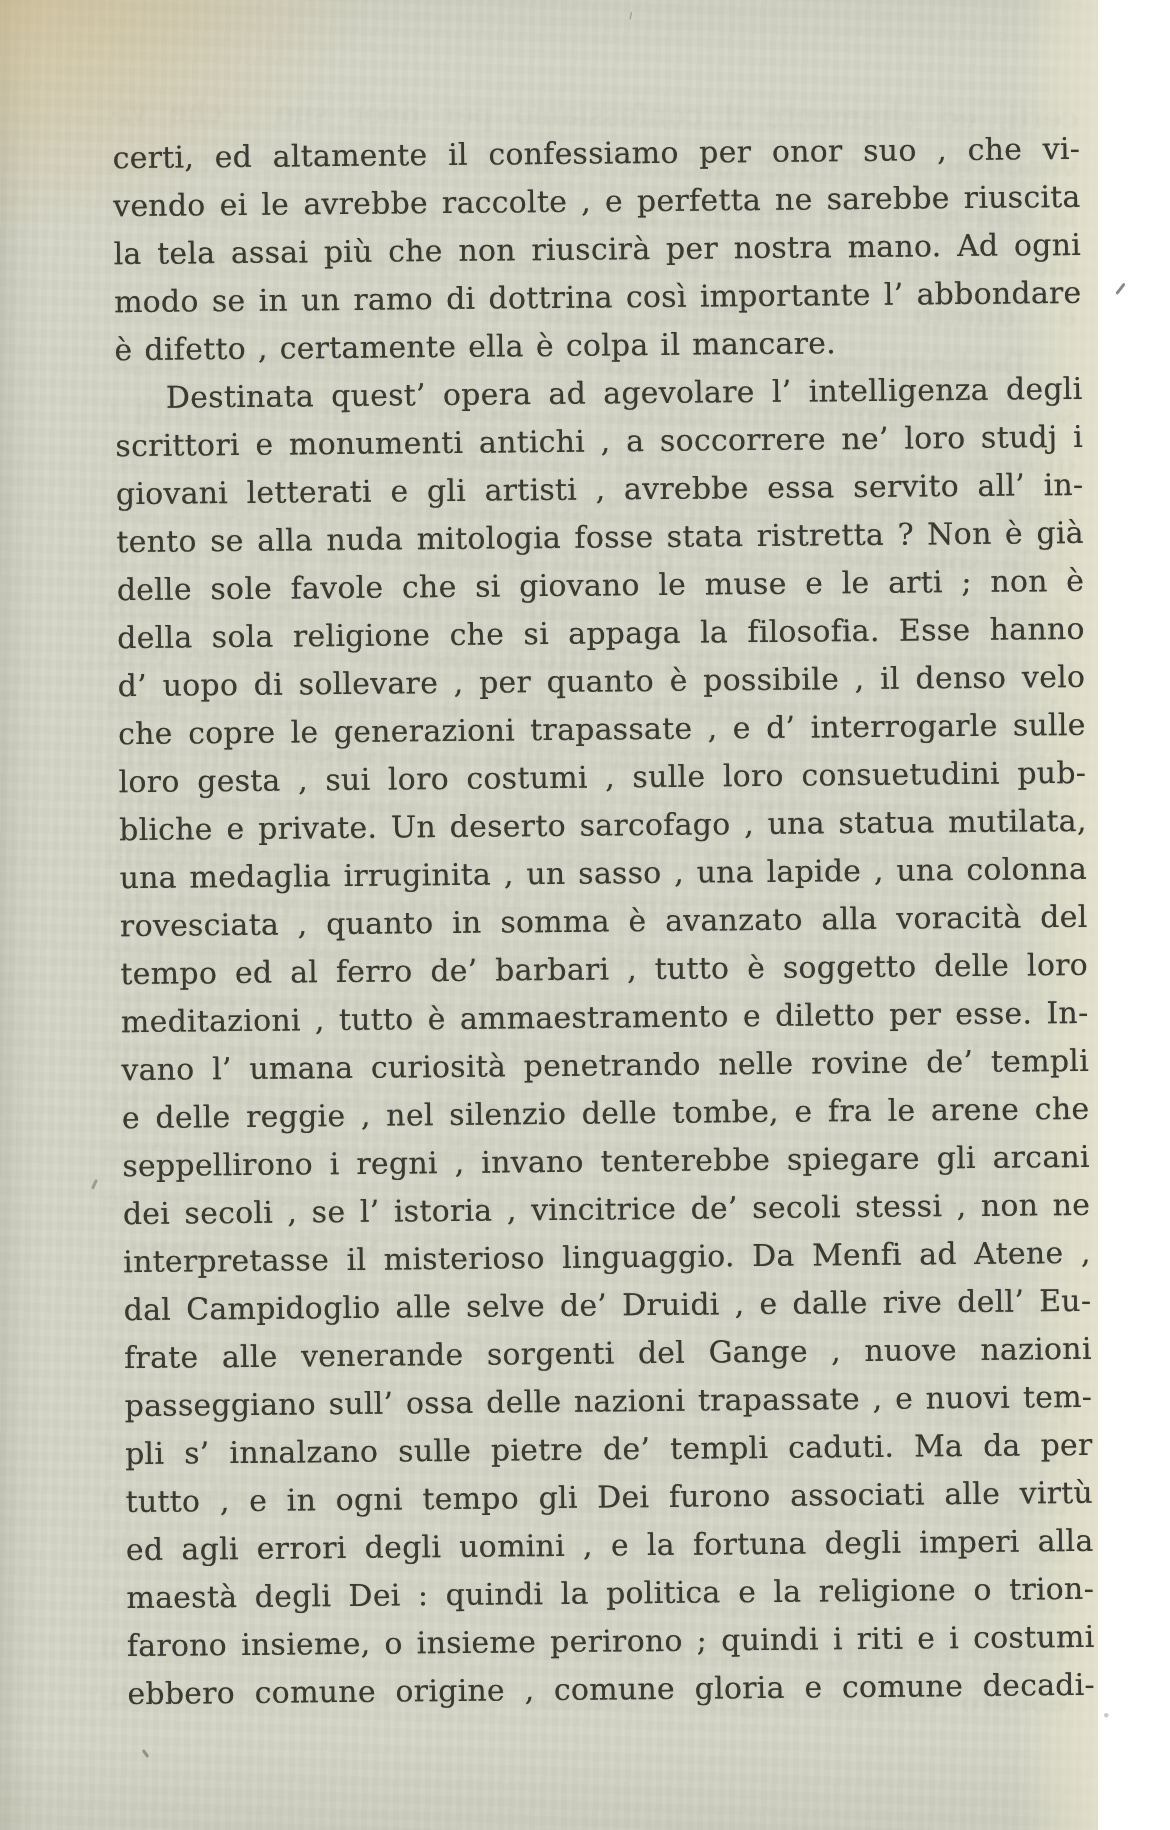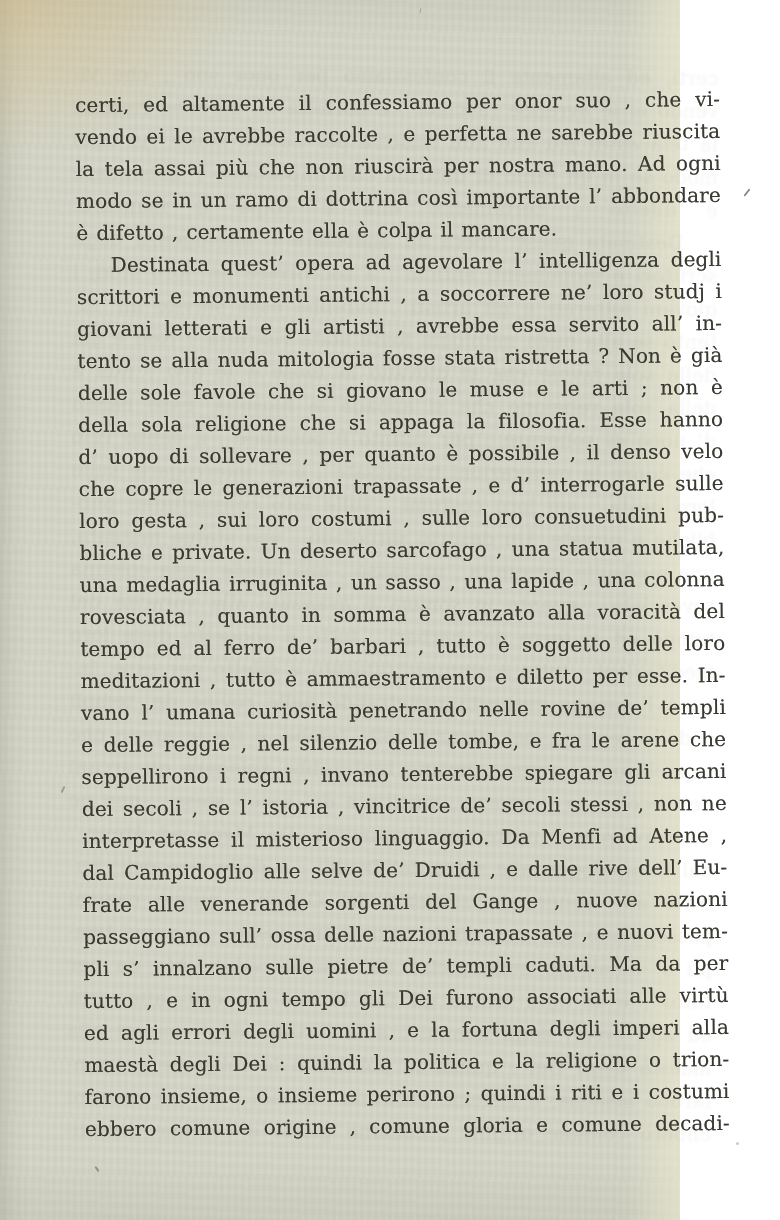--- a/index.html
+++ b/index.html
@@ -2,21 +2,21 @@
 <html style="--paper: #d4d5c7; --ink: #3b3a32;"><head>
 <meta charset="utf-8">
 <style>
   html, body {
     margin: 0; padding: 0;
     width: 780px; height: 1220px;
     overflow: hidden;
   }
   .page {
     position: relative;
-    width: 680px; height: 1220px;
+    width: 732px; height: 1220px;
     background-color: var(--paper, #d4d5c7);
     background-image:
       radial-gradient(380px 260px at -2% -2%, rgba(209,180,122,0.55), rgba(209,180,122,0.22) 45%, rgba(209,180,122,0) 70%),
       linear-gradient(to right, rgba(128,130,110,0.20) 0px, rgba(128,130,110,0.06) 14px, rgba(128,130,110,0) 30px),
       linear-gradient(to left, rgba(236,232,208,0.65) 0px, rgba(236,232,208,0.35) 28px, rgba(236,232,208,0) 55px),
       linear-gradient(to bottom, rgba(150,152,130,0.10) 0px, rgba(150,152,130,0) 40px),
       linear-gradient(to top, rgba(140,142,120,0.12) 0px, rgba(140,142,120,0) 60px),
       repeating-linear-gradient(91deg, rgba(255,255,255,0.028) 0 3px, rgba(95,100,78,0.028) 3px 7px),
       repeating-linear-gradient(2deg, rgba(255,255,255,0.02) 0 5px, rgba(95,100,78,0.02) 5px 11px);
   }

